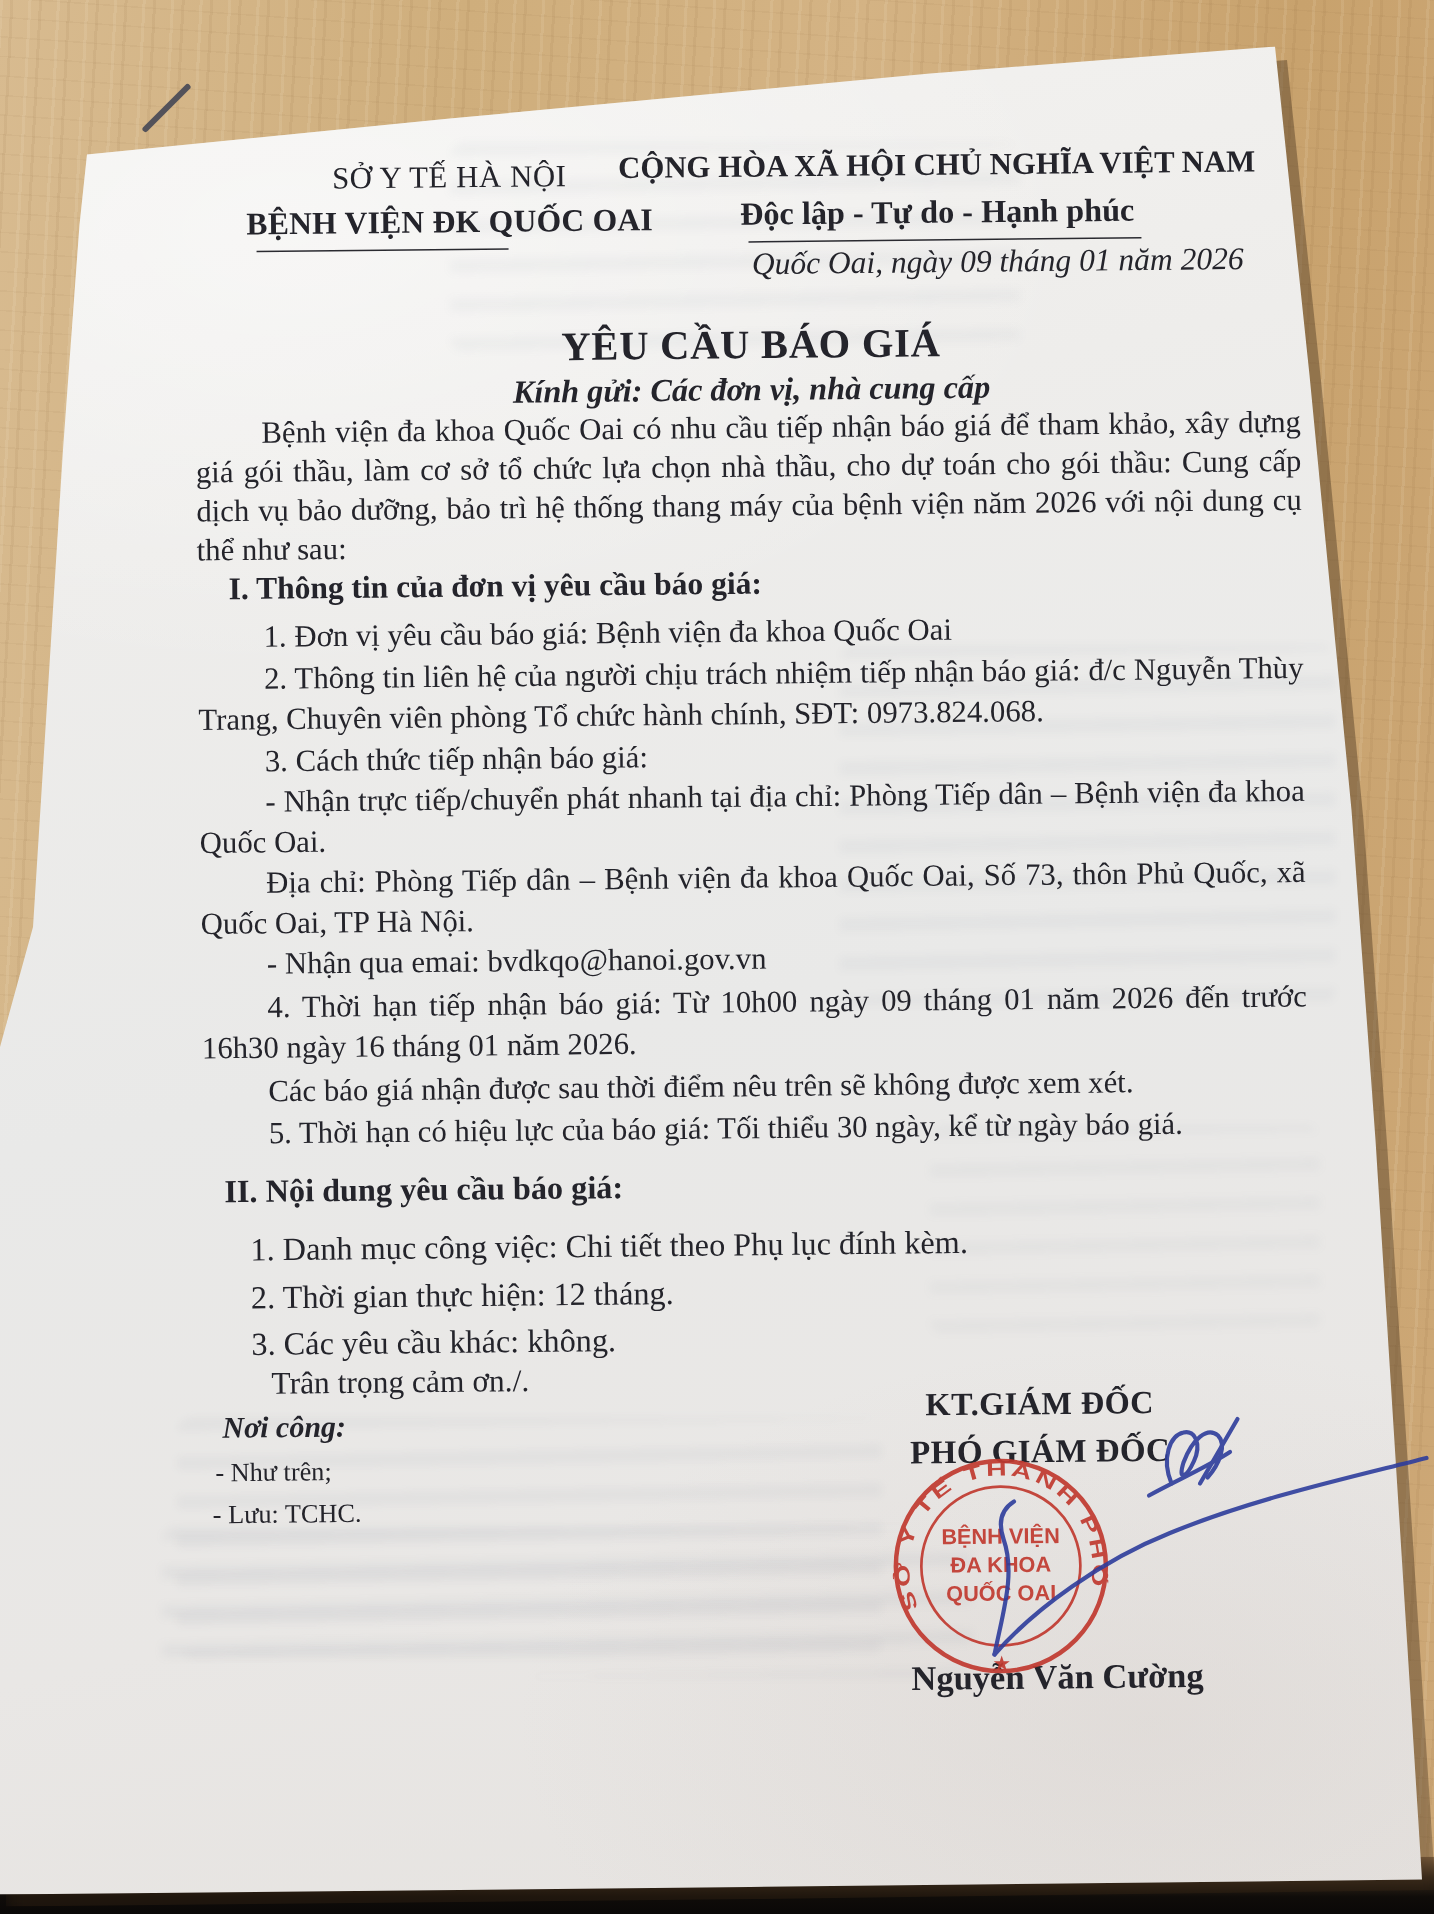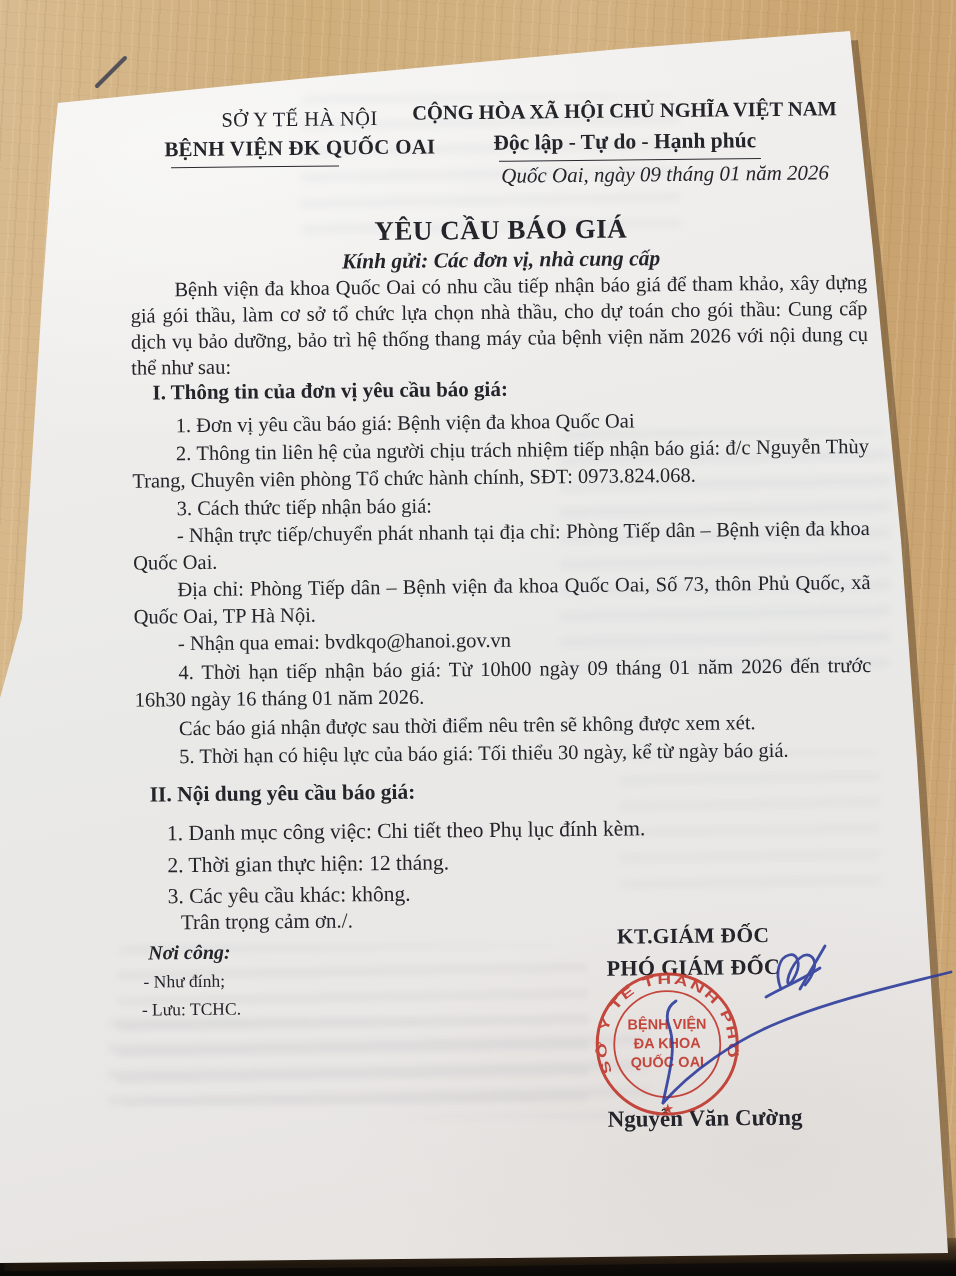--- a/index.html
+++ b/index.html
@@ -121,21 +121,21 @@
     <div class="blk para p-nt">Các báo giá nhận được sau thời điểm nêu trên sẽ không được xem xét.</div>
     <div class="blk para p-i5">5. Thời hạn có hiệu lực của báo giá: Tối thiểu 30 ngày, kể từ ngày báo giá.</div>
 
     <div class="blk sh2 b">II. Nội dung yêu cầu báo giá:</div>
     <div class="blk para2 p2-1">1.  Danh mục công việc: Chi tiết theo Phụ lục đính kèm.</div>
     <div class="blk para2 p2-2">2.  Thời gian thực hiện: 12 tháng.</div>
     <div class="blk para2 p2-3">3.  Các yêu cầu khác: không.</div>
     <div class="blk para closing">Trân trọng cảm ơn./.</div>
 
     <div class="blk nn0 b i">Nơi công:</div>
-    <div class="blk nn1">- Như đính;</div>
+    <div class="blk nn1">- Như trên;</div>
     <div class="blk nn2">- Lưu: TCHC.</div>
 
     <div class="blk kt c b">KT.GIÁM ĐỐC</div>
     <div class="blk pho c b">PHÓ GIÁM ĐỐC</div>
     <div class="blk signer c b">Nguyễn Văn Cường</div>
 
     <svg class="stamp" viewBox="0 0 150 150">
       <circle cx="75" cy="75" r="70" fill="none" stroke="#c13a30" stroke-width="3"></circle>
       <circle cx="75" cy="75" r="53" fill="none" stroke="#c13a30" stroke-width="1.8"></circle>
       <defs>

